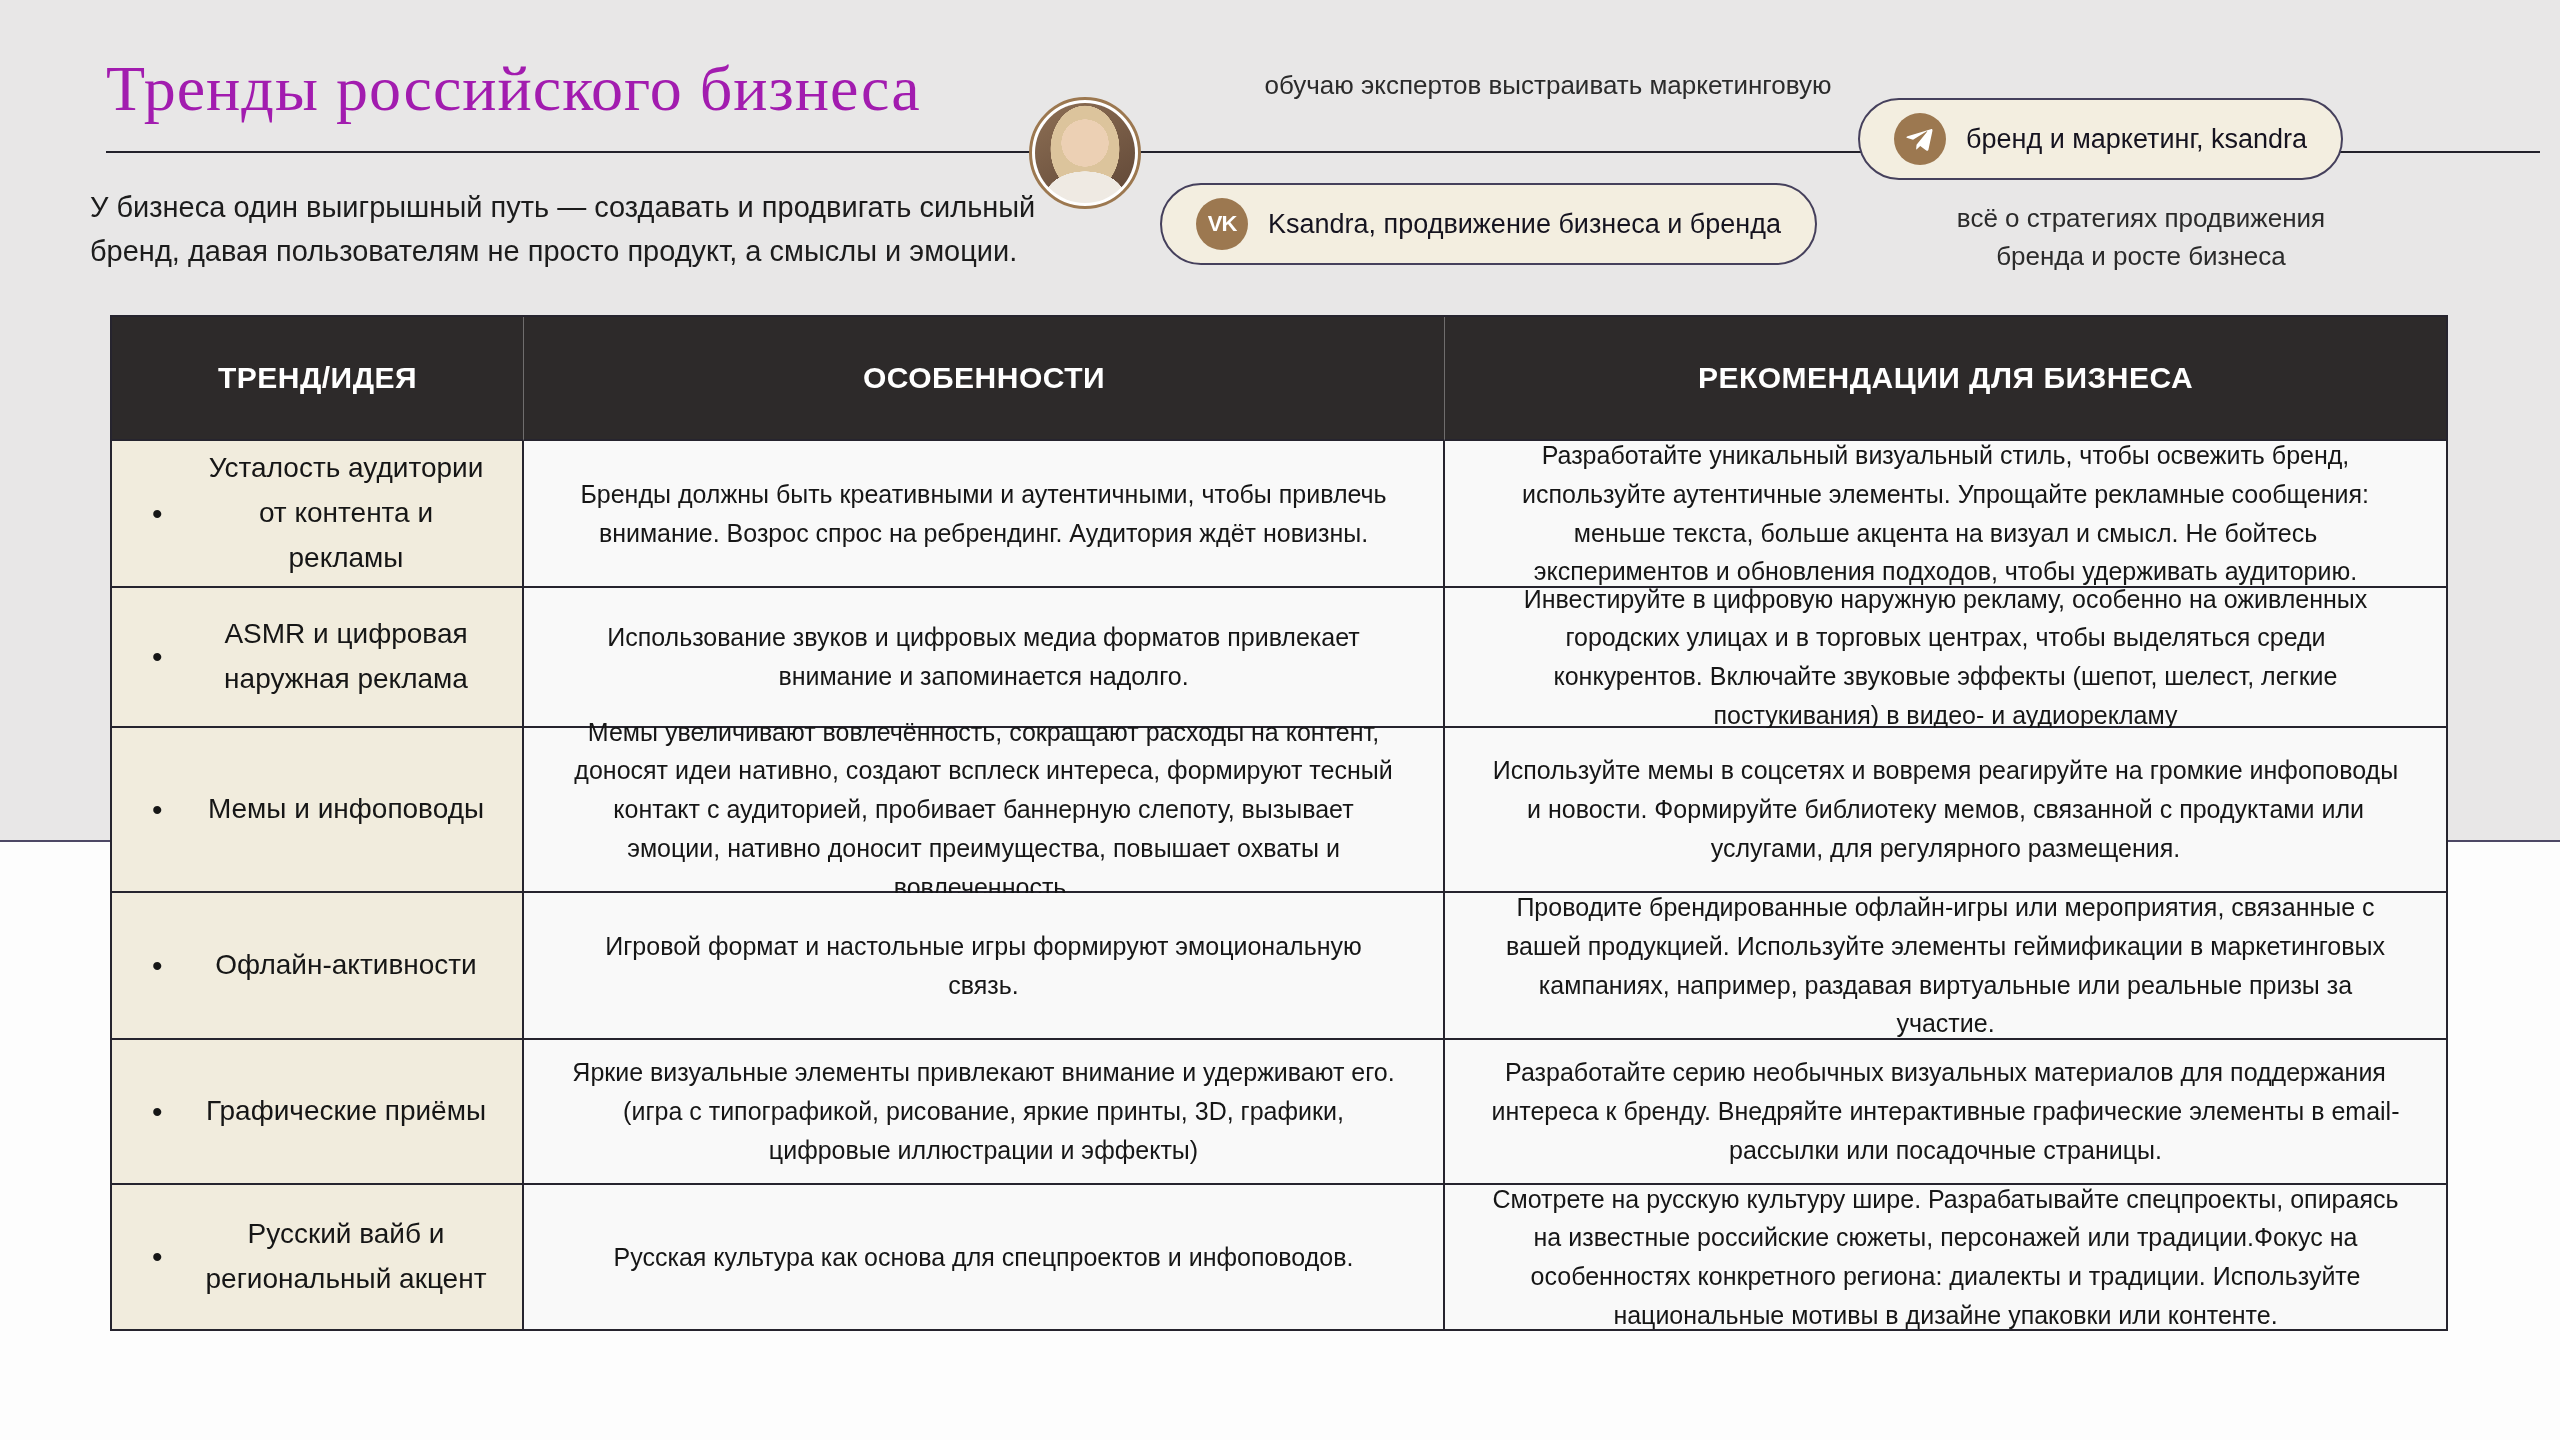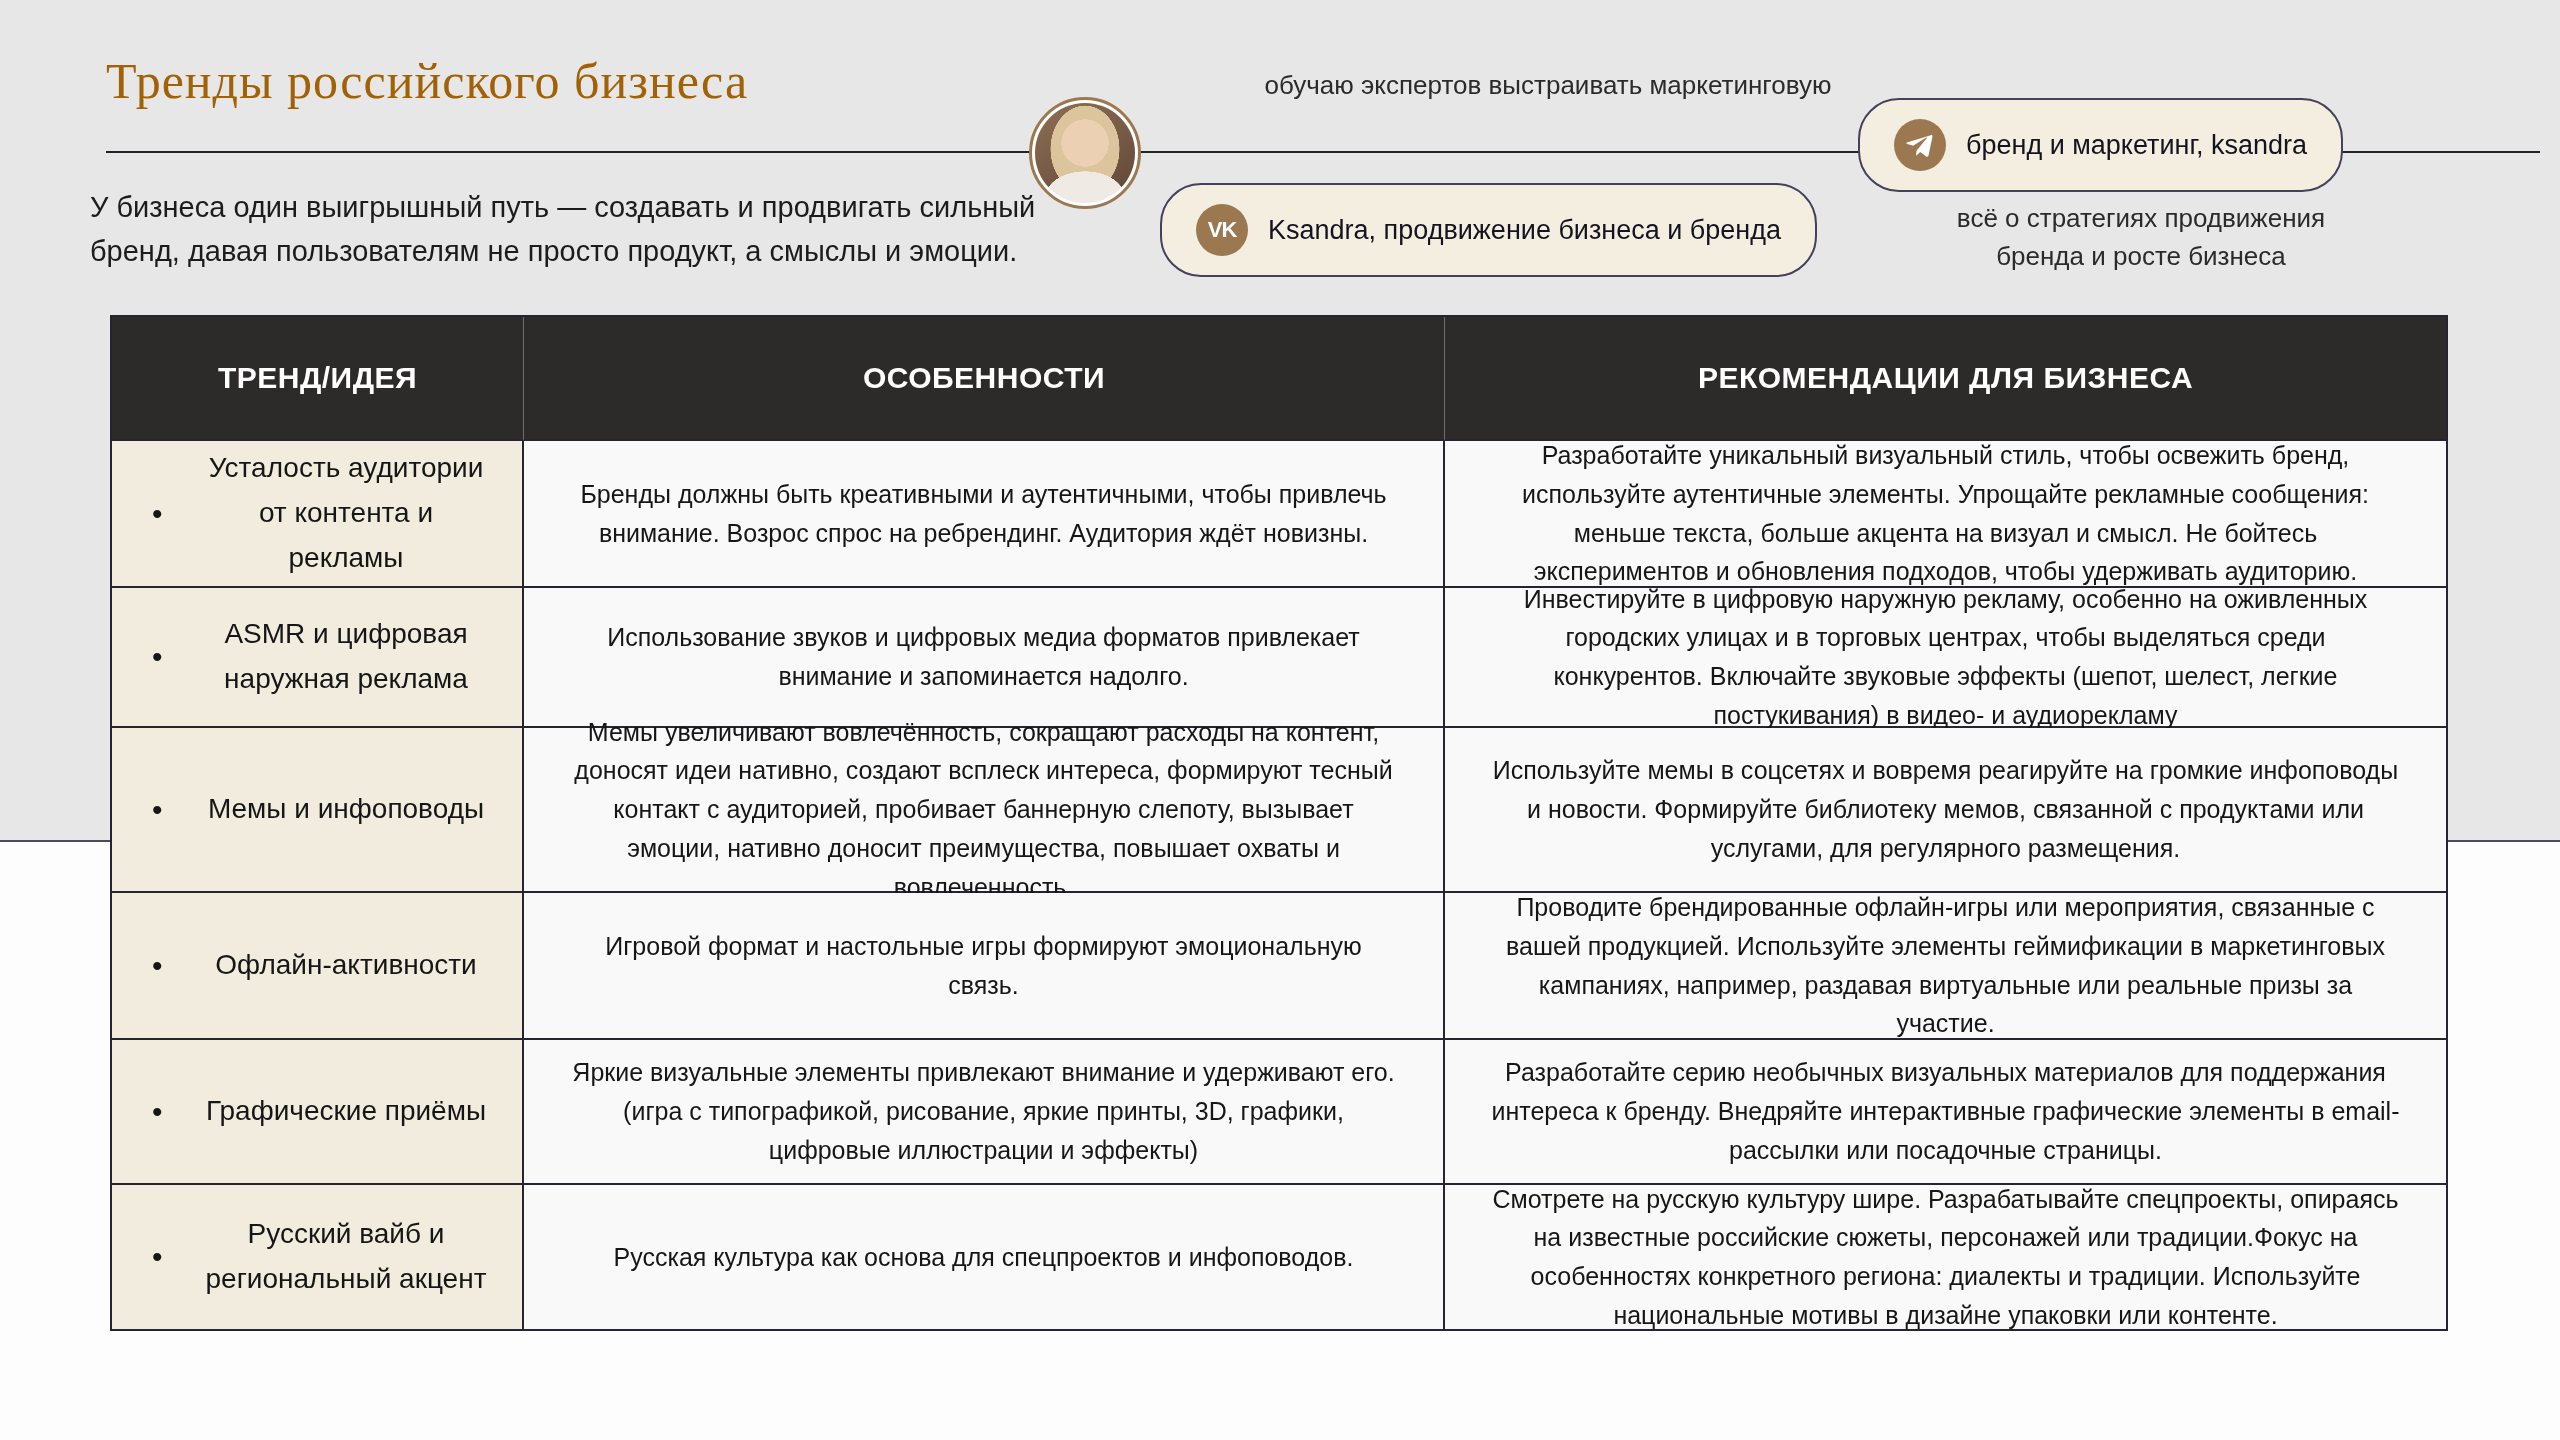--- a/index.html
+++ b/index.html
@@ -12,21 +12,21 @@
     position:absolute; left:0; top:0; width:2560px; height:842px;
     background:#e8e7e7; border-bottom:2px solid #4d4865; z-index:0;
   }
   .header-line {
     position:absolute; left:106px; top:151px; width:2434px; height:2px;
     background:#23222b; z-index:1;
   }
   .title {
     position:absolute; left:106px; top:52px; z-index:2;
     font-family:"Liberation Serif", "DejaVu Serif", serif;
-    font-weight:500; font-size:50px; letter-spacing:1px; color:#a16207;
+    font-weight:500; font-size:64px; letter-spacing:1px; color:#a21caf;
     white-space:nowrap;
   }
   .subtitle {
     position:absolute; left:90px; top:186px; width:1000px; z-index:2;
     font-size:29px; line-height:1.5; color:#1c1c1c;
   }
   .avatar {
     position:absolute; left:1029px; top:97px; width:112px; height:112px;
     border-radius:50%; border:3px solid #9c7850; background:#fff;
     padding:3px; z-index:3;
@@ -37,21 +37,21 @@
       radial-gradient(circle 24px at 50% 40%, #ecd0b4 0 98%, transparent 99%),
       radial-gradient(ellipse 40px 26px at 50% 94%, #efeae3 0 98%, transparent 99%),
       radial-gradient(ellipse 35px 44px at 50% 46%, #dcc49c 0 98%, transparent 99%),
       linear-gradient(150deg, #8d6f54, #5f4636);
   }
   .bio {
     position:absolute; left:1248px; top:66px; width:600px; z-index:2;
     text-align:center; font-size:26px; line-height:1.5; color:#2b2b2b;
   }
   .badge {
-    position:absolute; height:94px; border-radius:41px; z-index:3;
+    position:absolute; height:82px; border-radius:41px; z-index:3;
     background:#f3eee0; border:2px solid #45405c;
     display:inline-flex; align-items:center; gap:20px; padding:0 34px;
     font-size:27px; color:#15131f; white-space:nowrap; cursor:pointer;
   }
   .vk-badge { left:1160px; top:183px; }
   .tg-badge { left:1858px; top:98px; }
   .icon-circle {
     width:52px; height:52px; border-radius:50%; background:#9c7850;
     display:flex; align-items:center; justify-content:center; flex:0 0 auto;
   }

